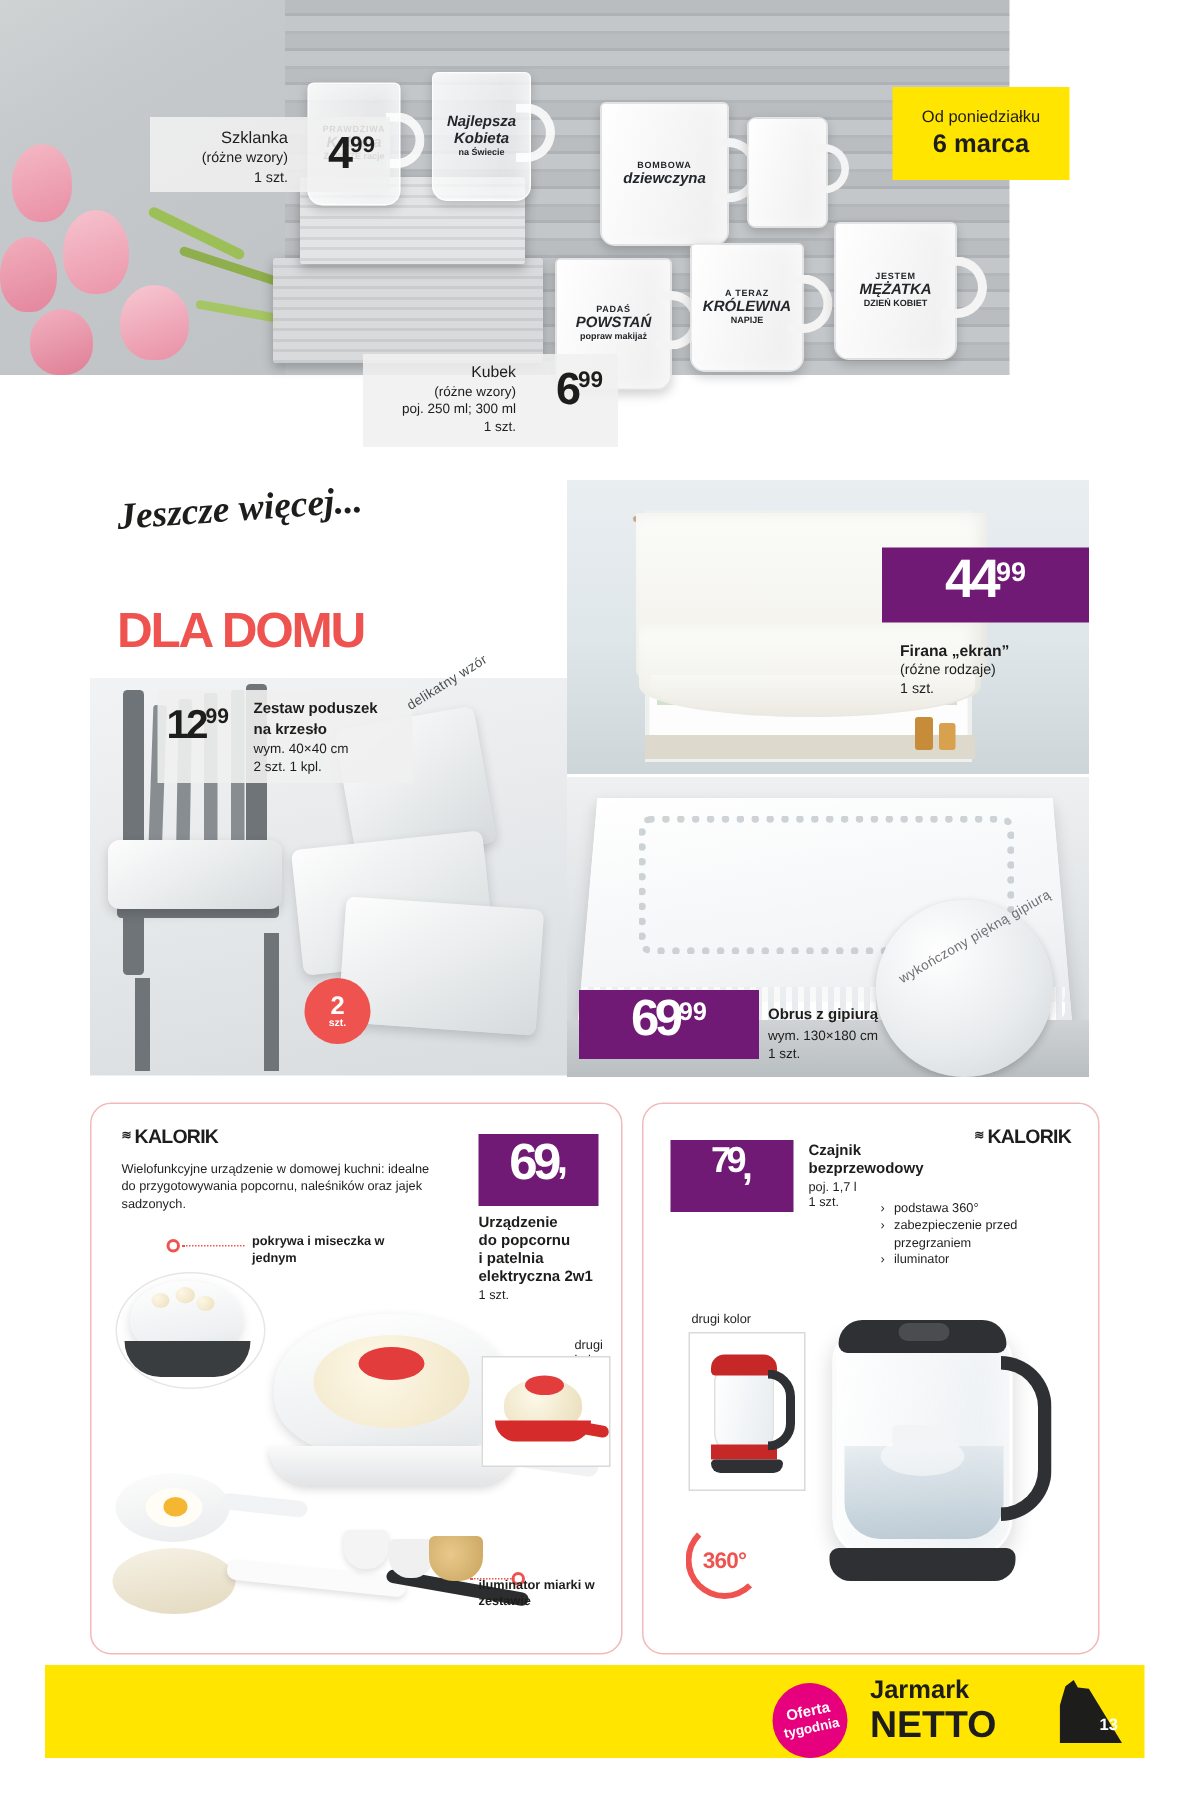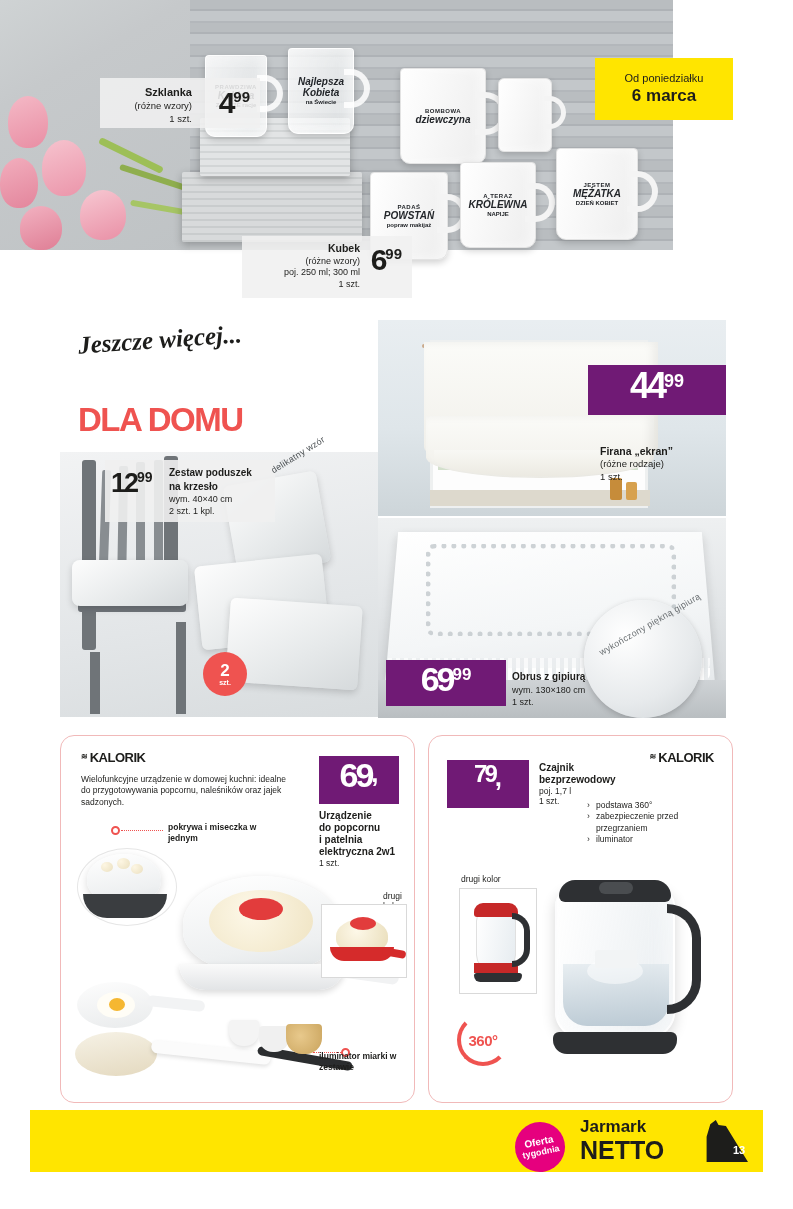--- a/index.html
+++ b/index.html
@@ -57,21 +57,21 @@
   .art .l2 { font-size:10px; font-style:italic; }
   .art .l3 { font-size:6px; }
   .crate {
     position:absolute; border-radius:2px;
     background:repeating-linear-gradient(180deg,#d8dadb 0,#d8dadb 5px,#c9cccd 5px,#c9cccd 7px);
     box-shadow:0 3px 8px rgba(0,0,0,.25);
   }
 
   .label-box { position:absolute; background:rgba(240,240,240,.88); }
   .label-inner { text-align:right; color:#1d1d1b; }
-  .lbl-title { font-weight:bold; }
+  .lbl-title { font-weight:normal; }
 
   
   .script-head {
     font-family:"Liberation Serif", serif;
     font-style:italic; font-weight:bold;
     color:#1d1d1b;
     transform:rotate(-4deg);
   }
   .big-head { color:#ef5350; font-weight:bold; letter-spacing:-1.5px; line-height:.95; }
 
@@ -282,33 +282,33 @@
       <div>(różne wzory)</div>
       <div>1 szt.</div>
     </div>
     <div style="position:absolute; right:10px; top:8px; display:flex; align-items:flex-start; color:#1d1d1b;">
       <span style="font-size:30px; font-weight:bold; letter-spacing:-2px;">4</span>
       <span style="font-size:15px; font-weight:bold; margin-top:2px;">99</span>
     </div>
   </div>
 
   <div class="label-box" style="left:242px; top:236px; width:170px; height:62px;">
-    <div class="label-inner" style="position:absolute; right:52px; top:6px; font-size:9px; line-height:1.3;">
+    <div class="label-inner" style="position:absolute; right:68px; top:6px; font-size:9px; line-height:1.3;">
       <div class="lbl-title" style="font-size:10.5px;">Kubek</div>
       <div>(różne wzory)</div>
       <div>poj. 250 ml; 300 ml</div>
       <div>1 szt.</div>
     </div>
     <div style="position:absolute; right:10px; top:7px; display:flex; align-items:flex-start; color:#1d1d1b;">
       <span style="font-size:30px; font-weight:bold; letter-spacing:-2px;">6</span>
       <span style="font-size:15px; font-weight:bold; margin-top:2px;">99</span>
     </div>
   </div>
 
-  <div class="abs" style="left:595px; top:58px; width:138px; height:62px; background:#ffe500; display:flex; flex-direction:column; align-items:center; justify-content:center; gap:2px;">
+  <div class="abs" style="left:595px; top:58px; width:118px; height:62px; background:#ffe500; display:flex; flex-direction:column; align-items:center; justify-content:center; gap:2px;">
     <span style="font-size:11px; color:#1d1d1b;">Od poniedziałku</span>
     <span style="font-size:17px; font-weight:bold; color:#1d1d1b;">6 marca</span>
   </div>
 
   <div class="script-head abs" style="left:78px; top:326px; font-size:25px;">Jeszcze więcej...</div>
   <div class="big-head abs" style="left:78px;  top:404px; font-size:33px;">DLA DOMU</div>
 
   <div class="photo curtain-panel" style="left:378px; top:320px; width:348px; height:196px;">
     <div class="window-frame" style="left:52px; top:20px; width:218px; height:168px;"></div>
     <div class="rod" style="left:44px; top:24px; width:236px;"></div>
@@ -319,21 +319,21 @@
     <div style="position:absolute; left:52px; top:170px; width:220px; height:16px; background:#ddd9cd;"></div>
     <div style="position:absolute; left:232px; top:158px; width:12px; height:22px; background:#c68c3a; border-radius:2px;"></div>
     <div style="position:absolute; left:248px; top:162px; width:11px; height:18px; background:#d7a14e; border-radius:2px;"></div>
   </div>
 
   <div class="pricebox abs" style="left:588px; top:365px; width:138px; height:50px; padding-top:3px;">
     <span class="price-int" style="font-size:36px;">44</span>
     <span class="price-dec" style="font-size:18px; margin-top:4px;">99</span>
   </div>
   <div class="abs" style="left:600px; top:427px; font-size:9.5px; line-height:1.35; color:#1d1d1b;">
-    <div style="font-weight:bold; font-size:10.5px;margin-top:17px;">Firana „ekran”</div>
+    <div style="font-weight:bold; font-size:10.5px;">Firana „ekran”</div>
     <div>(różne rodzaje)</div>
     <div>1 szt.</div>
   </div>
 
   <div class="photo chair-panel" style="left:60px; top:452px; width:318px; height:265px;">
     <div class="chair-back" style="left:22px; top:8px; width:14px; height:190px;"></div>
     <div class="chair-back" style="left:104px; top:4px; width:14px; height:150px;"></div>
     <div class="slat" style="left:40px; top:18px; width:9px; height:130px; transform:rotate(2deg);"></div>
     <div class="slat" style="left:58px; top:14px; width:9px; height:132px; transform:rotate(1deg);"></div>
     <div class="slat" style="left:76px; top:10px; width:9px; height:134px;"></div>

